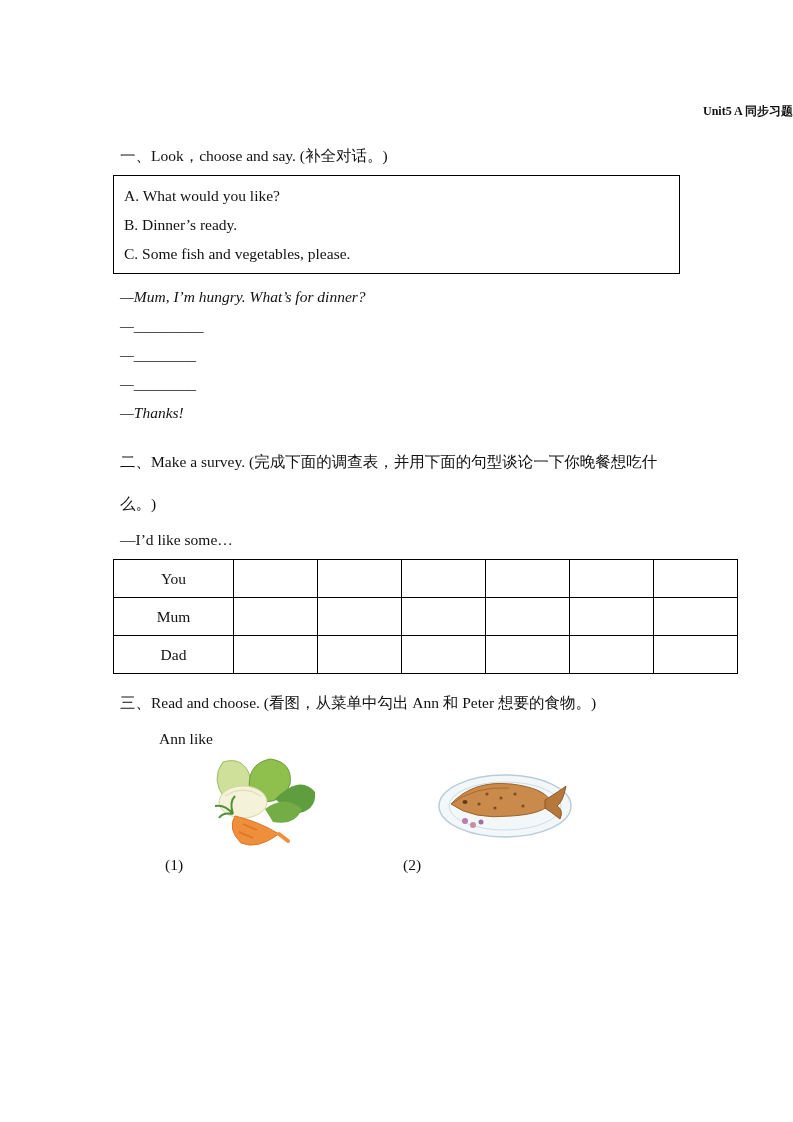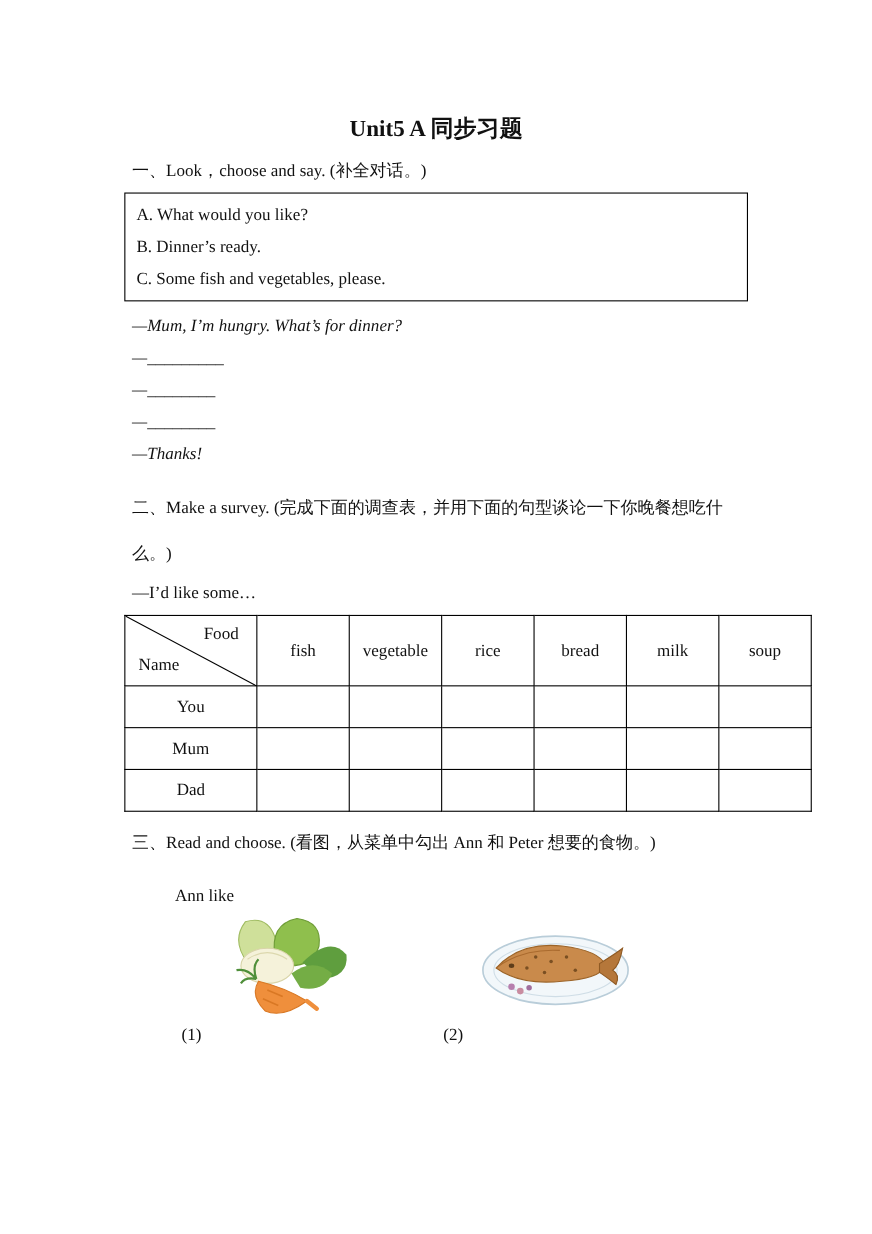--- a/index.html
+++ b/index.html
@@ -5,21 +5,21 @@
   * { box-sizing: border-box; }
   html, body { margin: 0; padding: 0; }
   body {
     width: 793px; height: 1122px; background: #ffffff;
     font-family: "Liberation Serif", "DejaVu Serif", serif;
     font-size: 15.5px; color: #111111;
   }
   .page { position: relative; width: 793px; height: 1122px; overflow: hidden; background:#fff; }
   .title {
     position: absolute; top: 103px; left: 0; width: 100%;
-    text-align: center; font-weight: bold; font-size: 21px;
+    text-align: right; font-weight: bold; font-size: 12px;
   }
   .content { position: absolute; left: 113px; top: 145px; width: 625px; }
   .s-heading { margin: 0 0 0 7px; line-height: 22px; }
   .options-box {
     width: 567px; border: 1.2px solid #000; margin-top: 8px; padding: 5px 10px;
   }
   .option { line-height: 29px; }
   .dialogue { margin-left: 7px; }
   .dl-line { line-height: 29px; font-style: italic; }
   .dl-first { margin-top: 8px; }
@@ -36,21 +36,21 @@
     border: 1px solid #000; text-align: center; vertical-align: middle;
     font-weight: normal; font-size: 15.5px; padding: 0;
   }
   .head-row th { height: 64px; }
   .data-row td { height: 38px; }
   .corner-cell { position: relative; padding: 0; }
   .corner-cell svg { position: absolute; left: 0; top: 0; }
   .corner-food { position: absolute; top: 8px; right: 16px; }
   .corner-name { position: absolute; bottom: 9px; left: 12px; }
   .s3-heading { margin-top: 16px; line-height: 26px; }
-  .ann-like { margin: 22px 0 0 46px; line-height: 26px; }
+  .ann-like { margin: 10px 0 0 46px; line-height: 26px; }
   .pics { position: relative; height: 100px; margin-top: 2px; }
   .pic-veg { position: absolute; left: 92px; top: 0; }
   .pic-fish { position: absolute; left: 322px; top: 10px; }
   .pic-labels { position: relative; height: 26px; margin-top: 2px; }
   .lbl-1 { position: absolute; left: 52px; top: 0; }
   .lbl-2 { position: absolute; left: 290px; top: 0; }
 </style>
 </head>
 <body>
 
@@ -87,35 +87,20 @@
       <colgroup>
         <col class="c0">
           <col class="cn">
           <col class="cn">
           <col class="cn">
           <col class="cn">
           <col class="cn">
           <col class="cn">
       </colgroup>
       <tbody>
-          <tr class="head-row">
-        <th class="corner-cell">
-          <svg width="120" height="64" viewBox="0 0 120 64">
-            <line x1="0" y1="0" x2="120" y2="64" stroke="#000" stroke-width="1"></line>
-          </svg>
-          <span class="corner-food">Food</span>
-          <span class="corner-name">Name</span>
-        </th>
-        <th>fish</th>
-        <th>vegetable</th>
-        <th>rice</th>
-        <th>bread</th>
-        <th>milk</th>
-        <th>soup</th>
-      </tr>
       <tr class="data-row">
         <td>You</td>
         <td></td>
         <td></td>
         <td></td>
         <td></td>
         <td></td>
         <td></td>
       </tr>
       <tr class="data-row">

